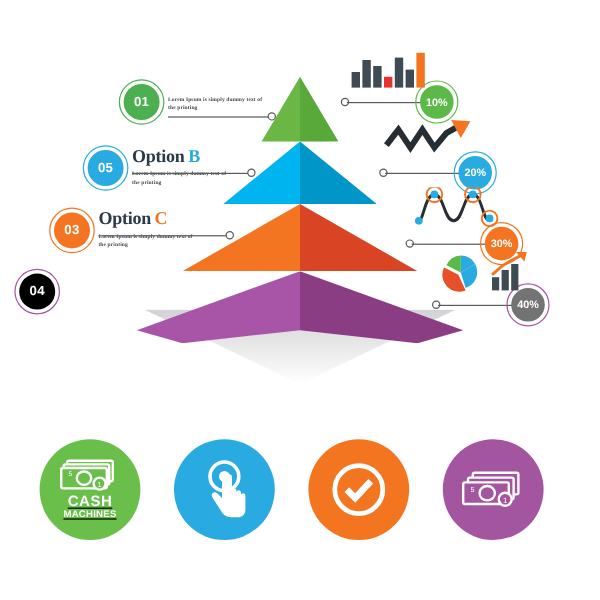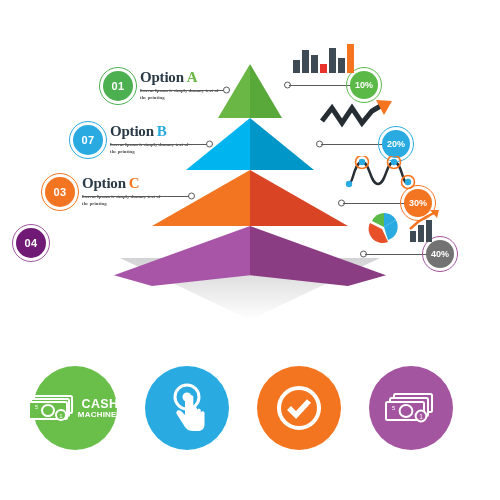--- a/index.html
+++ b/index.html
@@ -114,33 +114,30 @@
       <div class="face" style="left:120px;top:162px;width:136px;height:60px;background:#8B3D84;clip-path:polygon(0 0,100% 82%,72% 100%,0 82%);"></div>
     </div>
   </div>
 
   <div class="opt-row" style="left:103px;top:70px;">
     <div class="num-badge" style="background:#4CAF50;color:#4CAF50;">
       <span class="num-ring"></span>
       <span style="color:#fff;position:relative;">01</span>
     </div>
     <div class="opt-body">
-      <div class="opt-title">
-        <span>Option</span><span class="ltr" style="color:#6AB745;">A</span>
-      </div>
       <div class="opt-sub">Lorem Ipsum is simply dummy text of the printing</div>
       <div class="opt-line" style="left:0px;width:85px;top:20px;"></div>
       <div class="opt-dot" style="left:83px;top:20px;"></div>
     </div>
   </div>
 
   <div class="opt-row" style="left:73px;top:124px;">
     <div class="num-badge" style="background:#29ABE2;color:#29ABE2;">
       <span class="num-ring"></span>
-      <span style="color:#fff;position:relative;">07</span>
+      <span style="color:#fff;position:relative;">05</span>
     </div>
     <div class="opt-body">
       <div class="opt-title">
         <span>Option</span><span class="ltr" style="color:#29ABE2;">B</span>
       </div>
       <div class="opt-sub">Lorem Ipsum is simply dummy text of the printing</div>
       <div class="opt-line" style="left:0px;width:98px;top:20px;"></div>
       <div class="opt-dot" style="left:96px;top:20px;"></div>
     </div>
   </div>
@@ -154,21 +151,21 @@
       <div class="opt-title">
         <span>Option</span><span class="ltr" style="color:#F47521;">C</span>
       </div>
       <div class="opt-sub">Lorem Ipsum is simply dummy text of the printing</div>
       <div class="opt-line" style="left:0px;width:108px;top:20px;"></div>
       <div class="opt-dot" style="left:106px;top:20px;"></div>
     </div>
   </div>
 
   <div class="opt-row" style="left:16px;top:228px;">
-    <div class="num-badge" style="background:#701a75;color:#A355A0;">
+    <div class="num-badge" style="background:#000000;color:#A355A0;">
       <span class="num-ring"></span>
       <span style="color:#fff;position:relative;">04</span>
     </div>
   </div>
 
   <div class="stat-row" style="left:284px;top:74px;width:110px;height:22px;">
     <div class="stat-dot" style="left:0px;"></div>
     <div class="stat-line" style="left:5px;width:68px;"></div>
     <div class="pct-badge" style="background:#5BB947;color:#5BB947;left:66px;top:-3px;">
       <span class="pct-ring" style="left:-4px;top:-4px;"></span>
@@ -233,21 +230,21 @@
 
       <rect x="44" y="22" width="6" height="11" fill="#3E4A54"></rect>
       <rect x="52" y="16" width="6" height="17" fill="#3E4A54"></rect>
       <rect x="60" y="11" width="6" height="22" fill="#3E4A54"></rect>
       <polyline points="44,20 52,13 60,8 70,3" fill="none" stroke="#F4741F" stroke-width="2.4"></polyline>
       <polygon points="64,1 73,1 71,9" fill="#F4741F"></polygon>
     </svg>
   </div>
 
   <div class="big-circle" style="left:33px;top:366px;background:#6ABF4B;">
-    <div style="display:flex;flex-direction:row;align-items:center;justify-content:center;">
+    <div style="display:flex;flex-direction:column;align-items:center;justify-content:center;text-decoration:underline;">
       <svg width="50" height="28" viewBox="0 0 50 28">
         <rect x="6" y="2" width="38" height="17" rx="1.5" fill="none" stroke="#fff" stroke-width="2"></rect>
         <rect x="3" y="5" width="38" height="17" rx="1.5" fill="#6ABF4B" stroke="#fff" stroke-width="2"></rect>
         <rect x="1" y="8" width="38" height="17" rx="1.5" fill="#6ABF4B" stroke="#fff" stroke-width="2"></rect>
         <ellipse cx="20" cy="16.5" rx="6" ry="5.6" fill="none" stroke="#fff" stroke-width="2"></ellipse>
         <circle cx="33" cy="21" r="5" fill="#6ABF4B" stroke="#fff" stroke-width="2"></circle>
         <text x="33" y="23.6" font-size="6" fill="#fff" text-anchor="middle" font-family="Liberation Sans, sans-serif">1</text>
         <text x="7" y="15" font-size="5.5" fill="#fff" font-family="Liberation Sans, sans-serif">5</text>
       </svg>
       <div class="cash-label" style="margin-top:2px;">

